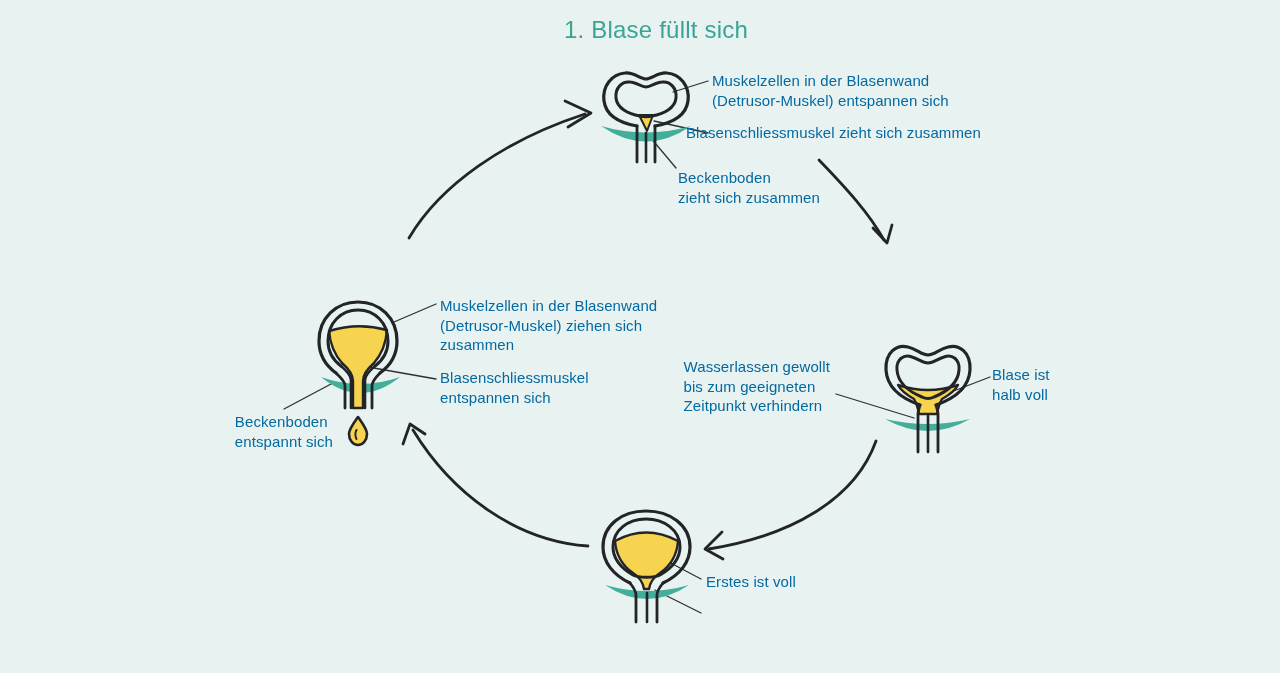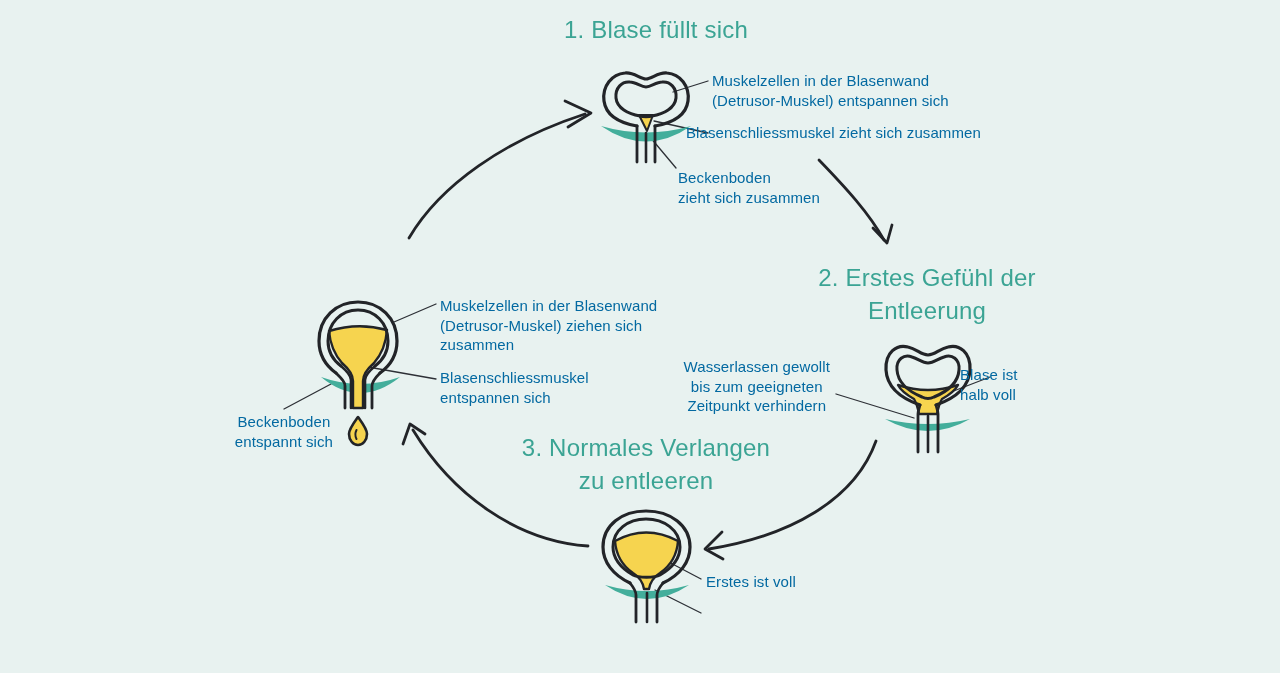--- a/index.html
+++ b/index.html
@@ -21,21 +21,21 @@
   }
   .label{
     position:absolute;
     color:#0369a1;
     font-size:15px;
     line-height:19.5px;
     white-space:pre;
     letter-spacing:0.1px;
   }
   .center{text-align:center;}
-  .right{text-align:center;}
+  .right{text-align:left;}
 </style>
 </head>
 <body>
 
 <div class="stage">
 
   <svg width="1280" height="673" viewBox="0 0 1280 673">
 
     <g stroke="#222428" stroke-width="2.8" fill="none" stroke-linecap="round" stroke-linejoin="round">
       <path d="M 409 238 C 440 185, 505 140, 585 114"></path>
@@ -113,30 +113,26 @@
     </g>
   </svg>
 
   <div class="title center" style="left:496px;top:13px;width:320px;">1. Blase füllt sich</div>
   <div class="label" style="left:712px;top:71px;">Muskelzellen in der Blasenwand
 (Detrusor-Muskel) entspannen sich</div>
   <div class="label" style="left:680px;top:123px;margin-left:6px;">Blasenschliessmuskel zieht sich zusammen</div>
   <div class="label" style="left:678px;top:168px;">Beckenboden
 zieht sich zusammen</div>
 
-  <div class="title center" style="left:792px;top:261px;width:270px;">2. Erstes Gefühl der
-Entleerung</div>
   <div class="label right" style="right:450px;top:357px;">Wasserlassen gewollt
 bis zum geeigneten
 Zeitpunkt verhindern</div>
-  <div class="label" style="left:960px;top:365px;">Blase ist
+  <div class="label" style="left:992px;top:365px;">Blase ist
 halb voll</div>
 
-  <div class="title center" style="left:505px;top:431px;width:282px;">3. Normales Verlangen
-zu entleeren</div>
   <div class="label" style="left:706px;top:572px;">Erstes ist voll</div>
 
   <div class="label" style="left:440px;top:296px;">Muskelzellen in der Blasenwand
 (Detrusor-Muskel) ziehen sich
 zusammen</div>
   <div class="label" style="left:440px;top:368px;">Blasenschliessmuskel
 entspannen sich</div>
   <div class="label right" style="right:947px;top:412px;">Beckenboden
 entspannt sich</div>
 

